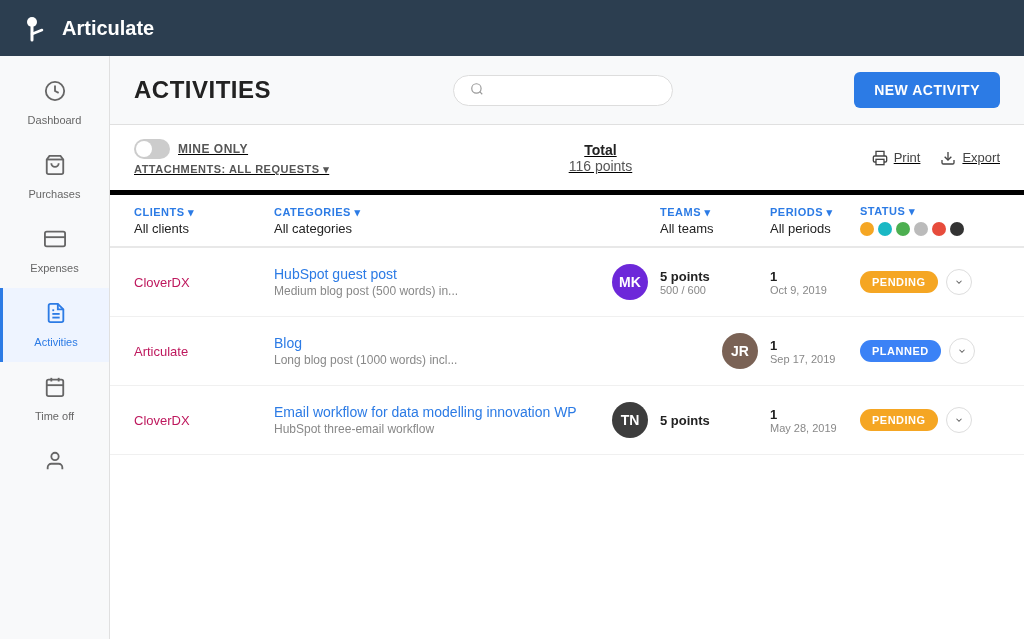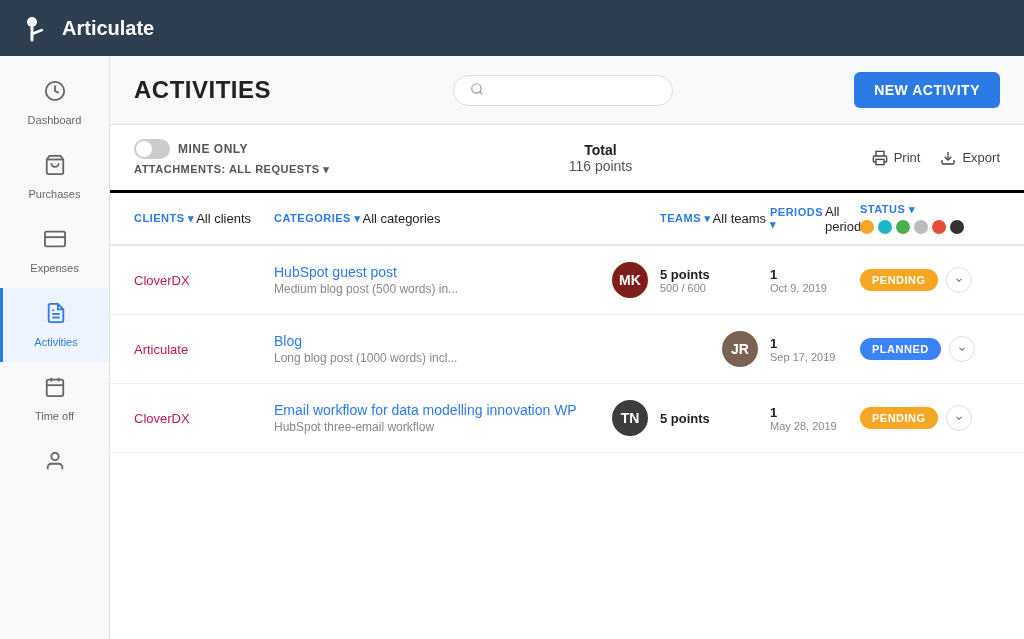--- a/index.html
+++ b/index.html
@@ -125,22 +125,23 @@
       letter-spacing: 0.5px;
     }
 
     
     .filters-bar {
       background: white;
       padding: 14px 24px;
       display: flex;
       align-items: center;
       justify-content: space-between;
-      border-bottom: 3px solid #000000;
+      border-bottom: 5px solid #000000;
       flex-shrink: 0;
+      text-decoration: underline;
     }
     .filters-left {
       display: flex;
       flex-direction: column;
       gap: 4px;
     }
     .mine-only-row {
       display: flex;
       align-items: center;
       gap: 8px;
@@ -216,21 +217,21 @@
     }
     .col-client { width: 140px; }
     .col-activity { flex: 1; }
     .col-avatar { width: 60px; }
     .col-points { width: 110px; }
     .col-num { width: 90px; }
     .col-status { width: 140px; display: flex; align-items: center; gap: 6px; }
 
     .filter-col {
       display: flex;
-      flex-direction: row;
+      flex-direction: column;
       gap: 2px;
     }
     .filter-label {
       font-size: 11px;
       font-weight: 700;
       color: #2c7be5;
       letter-spacing: 0.5px;
       cursor: pointer;
       display: flex;
       align-items: center;
@@ -358,21 +359,21 @@
       background: white;
       display: flex;
       align-items: center;
       justify-content: center;
       cursor: pointer;
       font-size: 11px;
       color: #666;
     }
 
     
-    .av-gray { background: #7f1d1d; }
+    .av-gray { background: #6d28d9; }
     .av-brown { background: #7a6255; }
     .av-dark { background: #3d3d3d; }
   </style>
 </head>
 <body>
 
 <div class="top-nav">
   <div class="logo-area">
     <svg class="logo-icon" viewBox="0 0 32 32" fill="none">
       <circle cx="16" cy="16" r="16" fill="transparent"></circle>

